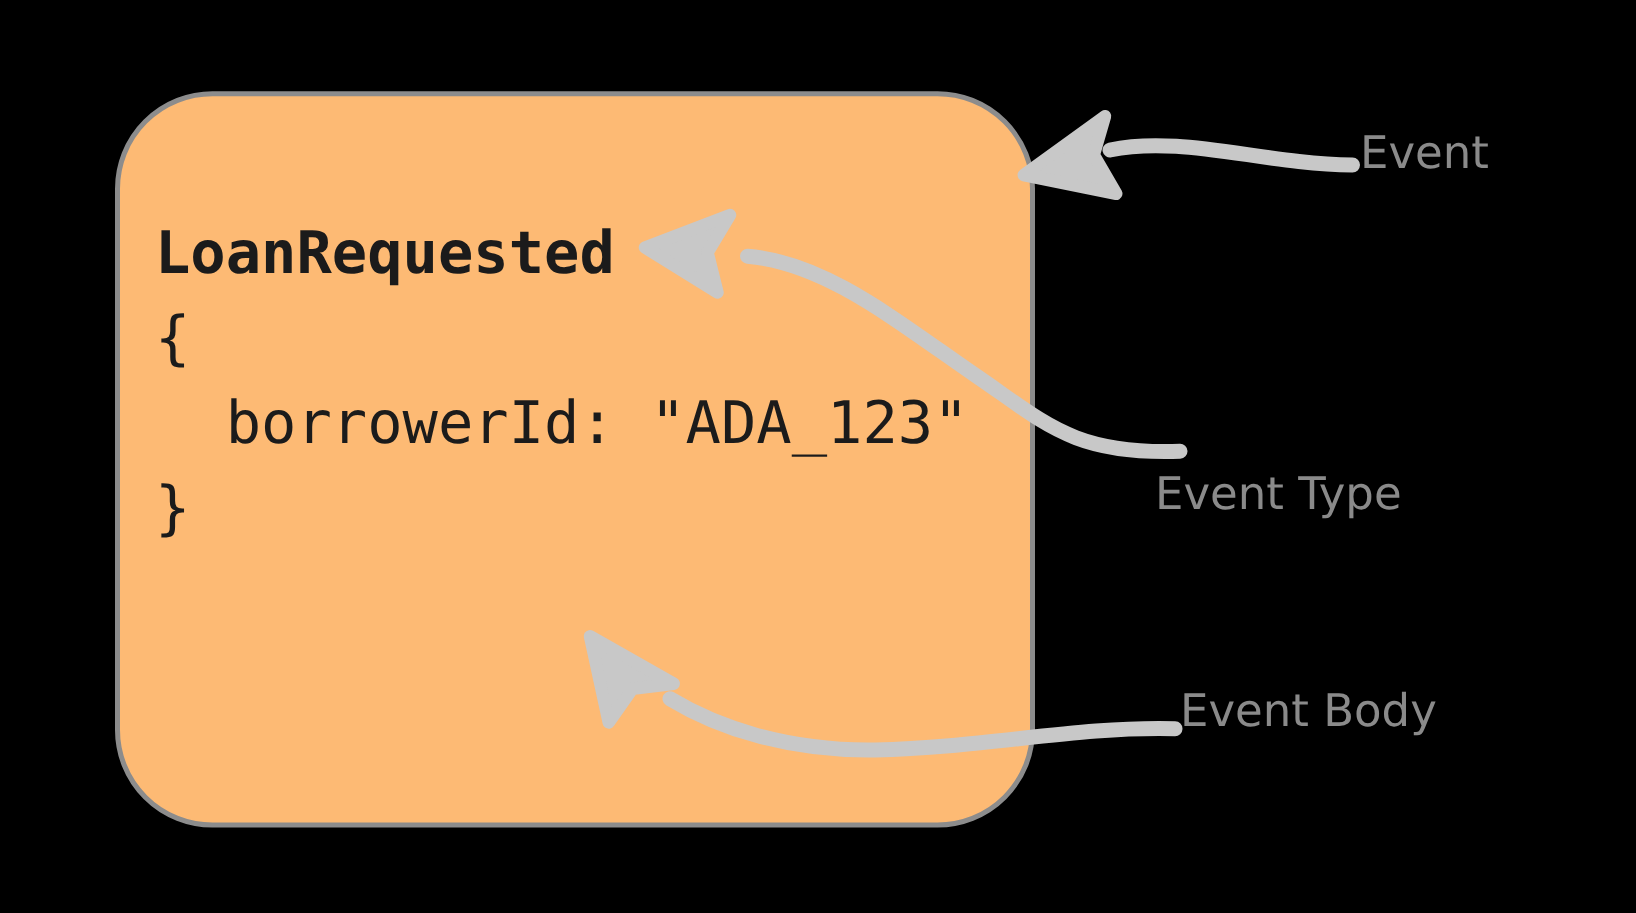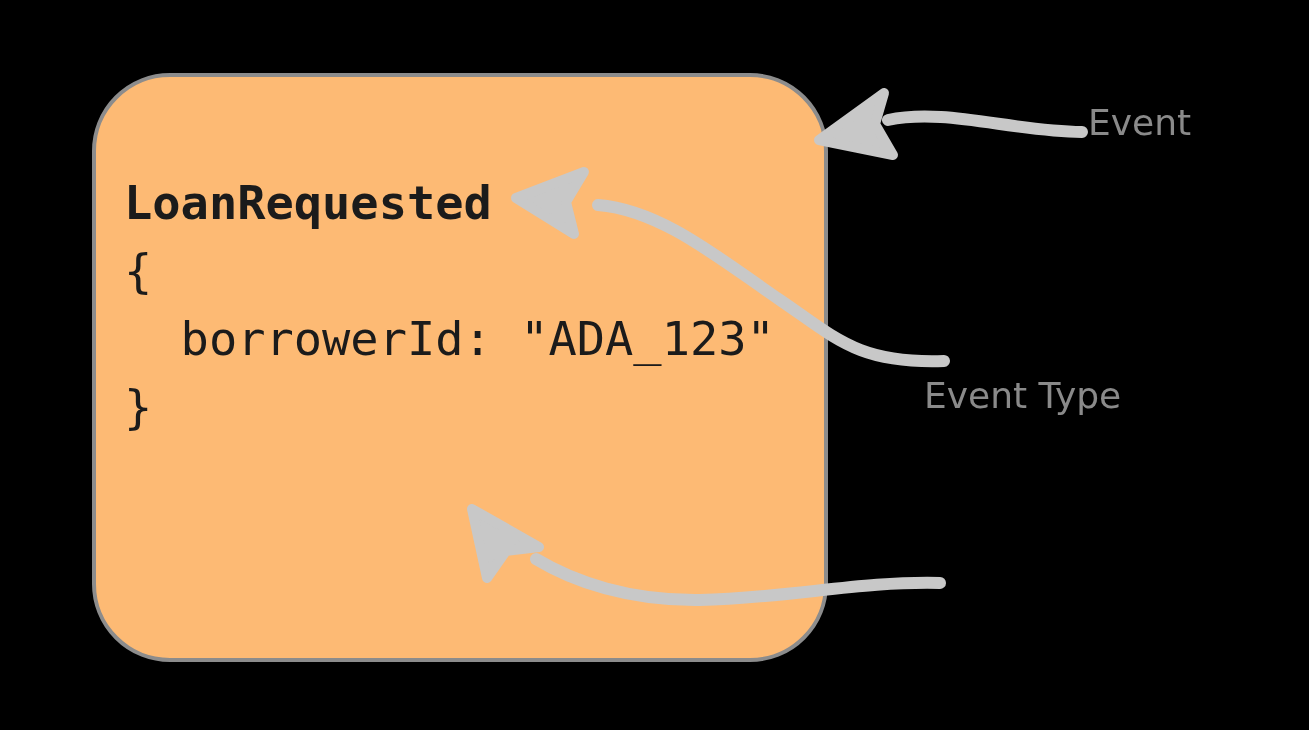--- a/index.html
+++ b/index.html
@@ -95,14 +95,15 @@
     </g>
 
     <g>
       <path d="M 940 583 C 860 581 790 598 700 600 C 630 601 574 582 536 559" fill="none" stroke="#C8C8C8" stroke-width="12" stroke-linecap="round"></path>
       <path d="M 472 509 L 539 547 L 506 551 L 487 578 Z" fill="#C8C8C8" stroke="#C8C8C8" stroke-width="10" stroke-linejoin="round"></path>
     </g>
   </svg>
 
   <div class="callout-label" id="label-event">Event</div>
   <div class="callout-label" id="label-event-type">Event Type</div>
+  <div class="callout-label" id="label-event-body">Event Body</div>
 
 </div>
 
 </body></html>

